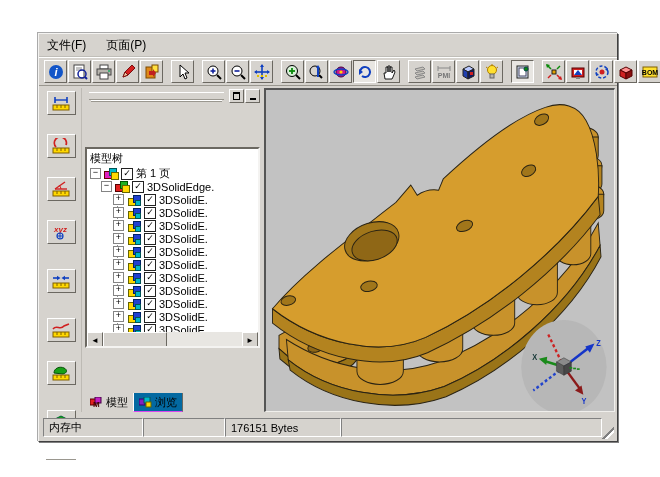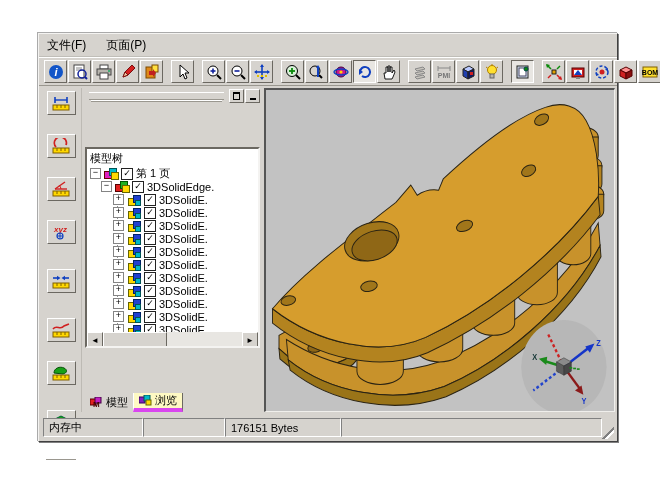--- a/index.html
+++ b/index.html
@@ -66,22 +66,22 @@
   .hscroll{height:14px;flex:none;display:flex;background:#e8e6e2;}
   .harrow{width:14px;height:14px;background:#d6d3ce;flex:none;display:flex;align-items:center;justify-content:center;
           border-top:1px solid #fff;border-left:1px solid #fff;border-right:1px solid #6b6861;border-bottom:1px solid #6b6861;
           font-size:8px;color:#000;}
   .hthumb{width:62px;height:14px;background:#d6d3ce;flex:none;
           border-top:1px solid #fff;border-left:1px solid #fff;border-right:1px solid #6b6861;border-bottom:1px solid #6b6861;}
   .htrack{flex:1;}
   
   .tabs{height:19px;flex:none;display:flex;align-items:stretch;padding-top:1px;}
   .tab{display:flex;align-items:center;gap:3px;font-size:11px;color:#000;padding:0 5px;}
-  .tab.raised{border-left:1px solid #fff;border-right:1px solid #6b6861;border-bottom:4px solid #d946ef;
-              background:#fef9c3;}
+  .tab.raised{border-left:1px solid #fff;border-right:1px solid #6b6861;border-bottom:1px solid #d946ef;
+              background:#0369a1;}
   
   .splitter{width:4px;flex:none;}
   .viewport{flex:1;position:relative;background:#c2c2c2;min-width:0;
             border-top:2px solid #555;border-left:2px solid #555;
             border-right:1px solid #f0efec;border-bottom:1px solid #f0efec;}
   .viewport svg{position:absolute;left:0;top:0;width:100%;height:100%;}
   
   .statusbar{height:23px;flex:none;display:flex;align-items:center;padding:2px 3px 2px 4px;}
   .spanel{height:17px;background:#d6d3ce;display:flex;align-items:center;padding:0 5px;
           border-top:1px solid #808080;border-left:1px solid #808080;

